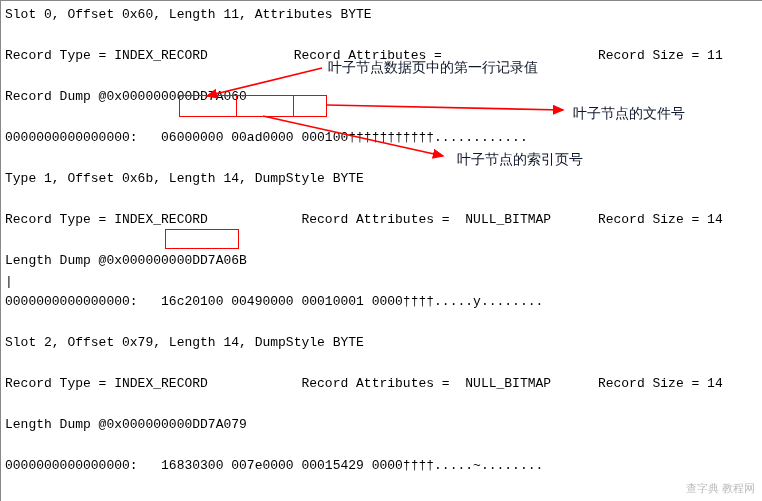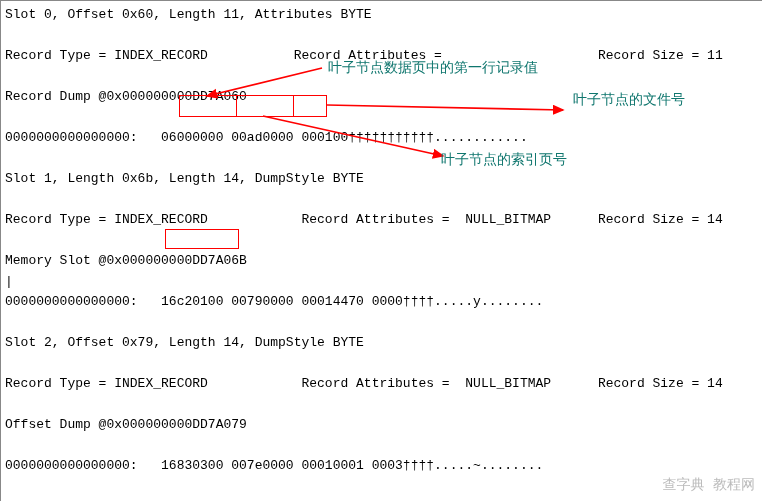--- a/index.html
+++ b/index.html
@@ -15,21 +15,21 @@
       border: 1px solid #888;
       position: relative;
       overflow: hidden;
     }
     .line {
       white-space: pre;
       margin-bottom: 1px;
     }
     .annotation {
       position: absolute;
-      color: #0f766e;
+      color: #0f172a;
       font-family: Liberation Serif, serif;
       font-size: 14px;
       z-index: 5;
     }
     .box {
       position: absolute;
       border: 1px solid #ff0000;
       z-index: 3;
       background: transparent;
     }
@@ -38,22 +38,22 @@
       top: 0;
       left: 0;
       pointer-events: none;
       z-index: 4;
     }
     .watermark {
       position: absolute;
       right: 8px;
       bottom: 6px;
       color: #bbb;
-      font-family: Liberation Mono, monospace;
-      font-size: 14px;
+      font-family: Liberation Sans, sans-serif;
+      font-size: 11px;
       z-index: 1;
     }
   </style>
 </head>
 <body>
 
 <div class="box" style="left:178px; top:94px; width:56px; height:20px;"></div>
 <div class="box" style="left:235px; top:94px; width:56px; height:20px;"></div>
 <div class="box" style="left:292px; top:94px; width:32px; height:20px;"></div>
 <div class="box" style="left:164px; top:228px; width:72px; height:18px;"></div>
@@ -63,42 +63,42 @@
     <marker id="arrowhead" markerWidth="8" markerHeight="8" refX="6" refY="3" orient="auto">
       <polygon points="0 0, 7 3, 0 6" fill="#ff0000"></polygon>
     </marker>
   </defs>
   <line x1="321" y1="67" x2="206" y2="95" stroke="#ff0000" stroke-width="1.7" marker-end="url(#arrowhead)"></line>
   <line x1="326" y1="104" x2="562" y2="109" stroke="#ff0000" stroke-width="1.7" marker-end="url(#arrowhead)"></line>
   <line x1="262" y1="115" x2="442" y2="155" stroke="#ff0000" stroke-width="1.7" marker-end="url(#arrowhead)"></line>
 </svg>
 
 <div class="annotation" style="left:327px; top:56px;">叶子节点数据页中的第一行记录值</div>
-<div class="annotation" style="left:572px; top:88px;">叶子节点的文件号</div>
-<div class="annotation" style="left:440px; top:148px;">叶子节点的索引页号</div>
+<div class="annotation" style="left:572px; top:102px;">叶子节点的文件号</div>
+<div class="annotation" style="left:456px; top:148px;">叶子节点的索引页号</div>
 
 <div class="line">Slot 0, Offset 0x60, Length 11, Attributes BYTE</div>
 <div class="line">&nbsp;</div>
 <div class="line">Record Type = INDEX_RECORD           Record Attributes =                    Record Size = 11</div>
 <div class="line">&nbsp;</div>
 <div class="line">Record Dump @0x000000000DD7A060</div>
 <div class="line">&nbsp;</div>
 <div class="line">0000000000000000:   06000000 00ad0000 000100†††††††††††............</div>
 <div class="line">&nbsp;</div>
-<div class="line">Slot 1, Length 0x6b, Length 14, DumpStyle BYTE</div>
+<div class="line">Type 1, Offset 0x6b, Length 14, DumpStyle BYTE</div>
 <div class="line">&nbsp;</div>
 <div class="line">Record Type = INDEX_RECORD            Record Attributes =  NULL_BITMAP      Record Size = 14</div>
 <div class="line">&nbsp;</div>
-<div class="line">Memory Slot @0x000000000DD7A06B</div>
+<div class="line">Length Dump @0x000000000DD7A06B</div>
 <div class="line">|</div>
-<div class="line">0000000000000000:   16c20100 00790000 00014470 0000††††.....y........</div>
+<div class="line">0000000000000000:   16c20100 00490000 00010001 0000††††.....y........</div>
 <div class="line">&nbsp;</div>
 <div class="line">Slot 2, Offset 0x79, Length 14, DumpStyle BYTE</div>
 <div class="line">&nbsp;</div>
 <div class="line">Record Type = INDEX_RECORD            Record Attributes =  NULL_BITMAP      Record Size = 14</div>
 <div class="line">&nbsp;</div>
-<div class="line">Offset Dump @0x000000000DD7A079</div>
+<div class="line">Length Dump @0x000000000DD7A079</div>
 <div class="line">&nbsp;</div>
-<div class="line">0000000000000000:   16830300 007e0000 00010001 0003††††.....~........</div>
+<div class="line">0000000000000000:   16830300 007e0000 00015429 0000††††.....~........</div>
 <div class="line">&nbsp;</div>
 <div class="line">OFFSET TABLE:</div>
 
 <div class="watermark">查字典 教程网</div>
 
 </body></html>

